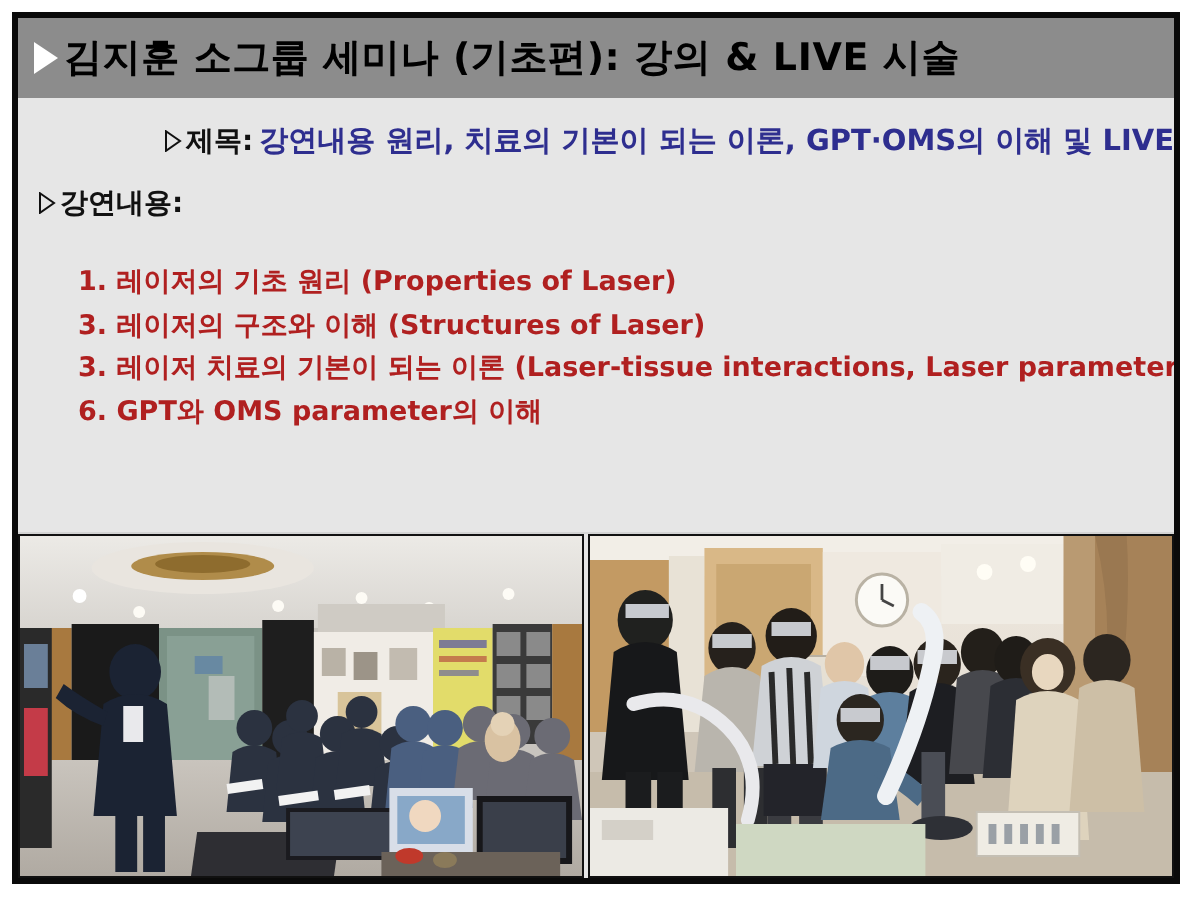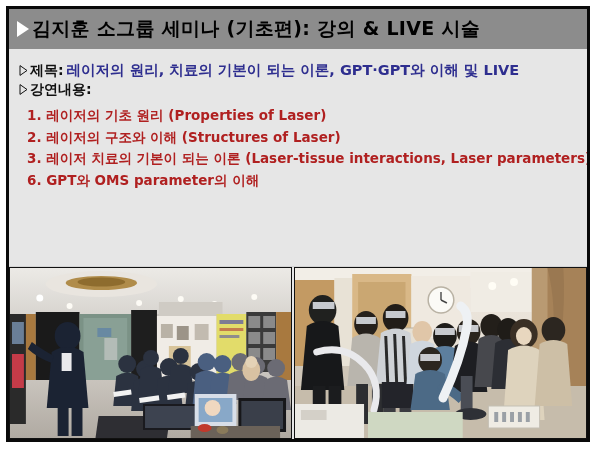--- a/index.html
+++ b/index.html
@@ -80,37 +80,37 @@
   .tri-open {
     flex: 0 0 auto;
     width: 9px;
     height: 11px;
     margin-right: 2px;
     position: relative;
     top: 1px;
   }
   .tri-open svg { display: block; }
 
-  .subtitle-row { margin-bottom: 1px; }
+  .subtitle-row { margin-bottom: 13px; justify-content: flex-end; }
   .label-black {
     color: #111111;
     font-size: 14px;
     font-weight: bold;
   }
   .subtitle-value {
     color: #2e2e8f;
     font-size: 14.5px;
     font-weight: bold;
     margin-left: 3px;
   }
 
-  .section-row { margin-bottom: 6px; }
+  .section-row { margin-bottom: 20px; }
 
   .list {
-    margin: 0;
+    margin: 12px;
     padding: 0 0 0 8px;
     list-style: none;
   }
   .list-item {
     color: #b02020;
     font-size: 13.5px;
     font-weight: bold;
     line-height: 1.0;
     padding: 4px 0 4px 0;
     white-space: nowrap;
@@ -147,35 +147,35 @@
 
     <div class="body-area">
 
       <div class="row subtitle-row">
         <span class="tri-open">
           <svg viewBox="0 0 9 11">
               <polygon points="1,0.6 8,5.5 1,10.4" fill="none" stroke="#111111" stroke-width="1"></polygon>
             </svg>
         </span>
         <span class="label-black">제목:</span>
-        <span class="subtitle-value">레이저의 원리, 치료의 기본이 되는 이론, GPT·GPT와 이해 및 LIVE</span>
+        <span class="subtitle-value">강연내용 원리, 치료의 기본이 되는 이론, GPT·OMS의 이해 및 LIVE</span>
       </div>
 
       <div class="row section-row">
         <span class="tri-open">
           <svg viewBox="0 0 9 11">
               <polygon points="1,0.6 8,5.5 1,10.4" fill="none" stroke="#111111" stroke-width="1"></polygon>
             </svg>
         </span>
         <span class="label-black">강연내용:</span>
       </div>
 
       <ul class="list">
         <li class="list-item">1. 레이저의 기초 원리 (Properties of Laser)</li>
-        <li class="list-item">2. 레이저의 구조와 이해 (Structures of Laser)</li>
+        <li class="list-item">3. 레이저의 구조와 이해 (Structures of Laser)</li>
         <li class="list-item">3. 레이저 치료의 기본이 되는 이론 (Laser-tissue interactions, Laser parameters)</li>
         <li class="list-item">6. GPT와 OMS parameter의 이해</li>
       </ul>
     </div>
 
     <div class="photo-row">
 
       <div class="photo photo-left">
         <svg viewBox="0 0 283 170" preserveAspectRatio="none">
           <defs>

